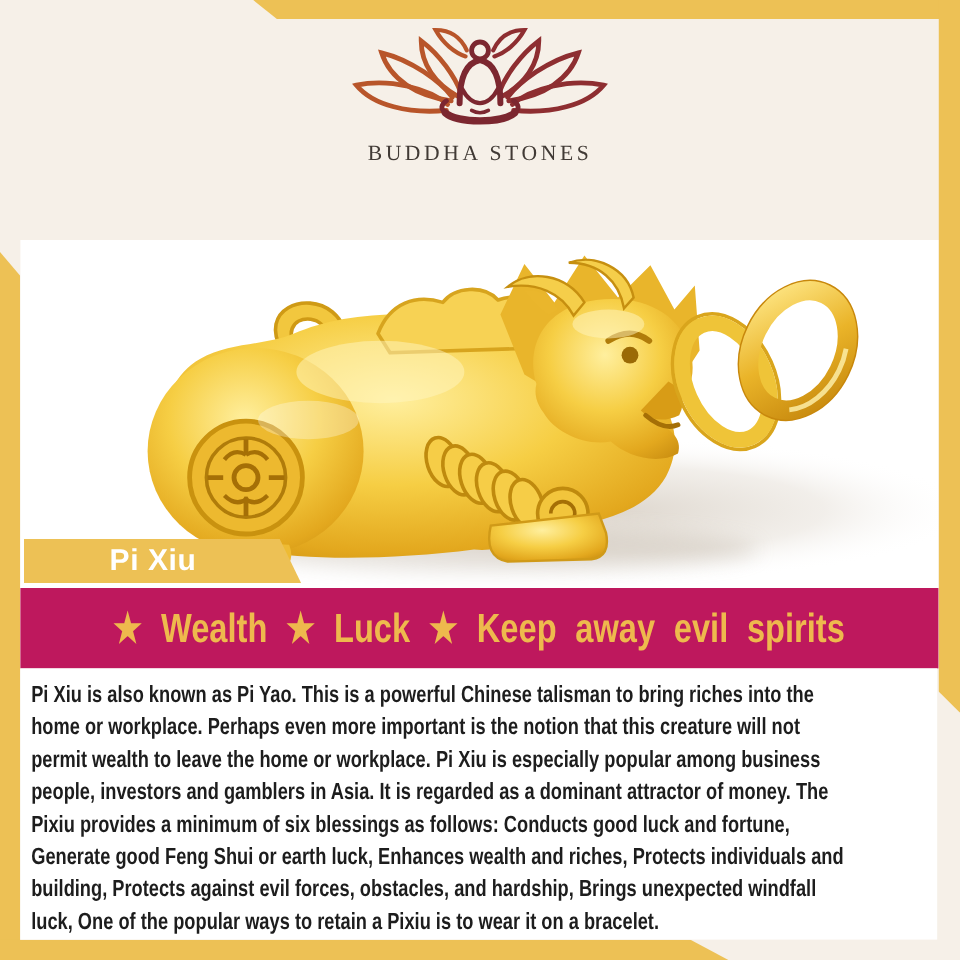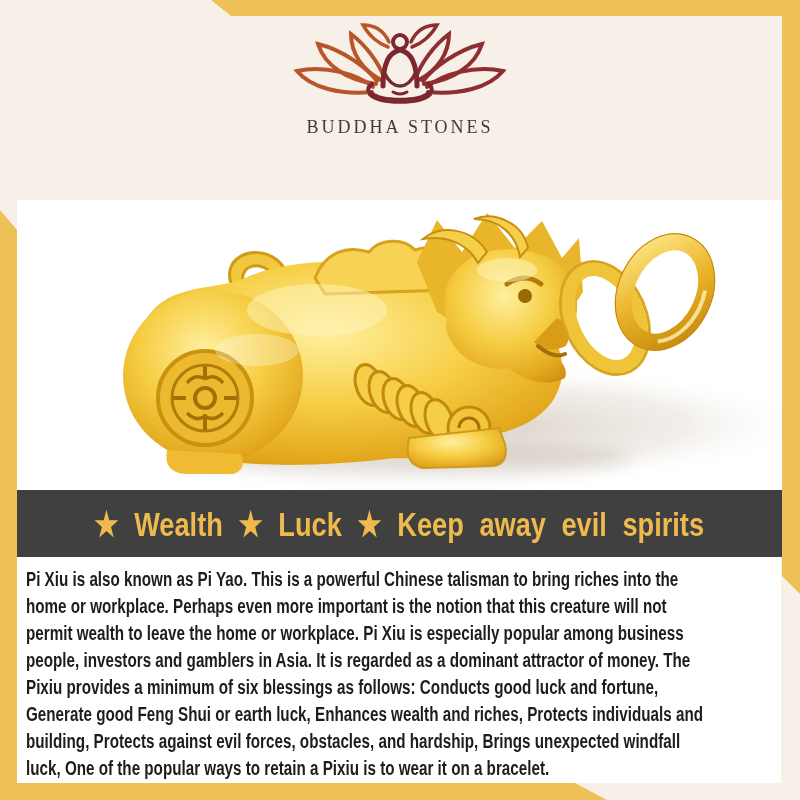--- a/index.html
+++ b/index.html
@@ -31,21 +31,21 @@
   .photo{position:absolute;left:17px;top:200px;width:765px;height:290px;background:#ffffff;}
   .photo svg{display:block;width:765px;height:290px;}
   
   .pixiu-label{position:absolute;left:20px;top:449px;width:231px;height:37px;
     background:#edc155;clip-path:polygon(0 0,213px 0,231px 37px,0 37px);
     display:flex;align-items:center;justify-content:center;}
   .pixiu-label span{color:#ffffff;font-weight:bold;font-size:25px;
     letter-spacing:0.5px;padding-right:16px;}
   
   .benefits{position:absolute;left:17px;top:490px;width:765px;height:67px;
-    background:#404040;display:flex;align-items:center;justify-content:center;}
+    background:#be185d;display:flex;align-items:center;justify-content:center;}
   .benefits h2{margin:0;font-size:34px;font-weight:bold;color:#eeb94d;
     white-space:nowrap;word-spacing:10px;transform:scaleX(0.80);}
   
   .description{position:absolute;left:17px;top:557px;width:764px;height:226px;
     background:#ffffff;box-sizing:border-box;padding:9px 0 0 9px;}
   .desc-line{white-space:nowrap;font-size:19.5px;font-weight:bold;color:#1d1d1d;
     line-height:27px;transform:scaleX(0.78);transform-origin:0 50%;}
 </style>
 </head>
 <body>
@@ -168,20 +168,23 @@
 
       <path d="M392,238 q-6,26 14,30 l70,-2 q16,-2 12,-22 l-6,-16 Z" fill="url(#gMain)" stroke="#d09a18" stroke-width="2"></path>
       <path d="M150,250 q-4,22 18,24 l48,0 q14,-4 8,-20 Z" fill="#eebb33"></path>
 
       <ellipse cx="300" cy="110" rx="70" ry="26" fill="#fff6c0" opacity="0.5"></ellipse>
       <ellipse cx="240" cy="150" rx="42" ry="16" fill="#ffffff" opacity="0.3"></ellipse>
       <ellipse cx="490" cy="70" rx="30" ry="12" fill="#fff6c0" opacity="0.5"></ellipse>
     </svg>
   </div>
 
+  <div class="pixiu-label">
+    <span>Pi Xiu</span>
+  </div>
 
   <div class="benefits">
     <h2>★ Wealth ★ Luck ★ Keep away evil spirits</h2>
   </div>
 
   <div class="description">
     <div class="desc-line">Pi Xiu is also known as Pi Yao. This is a powerful Chinese talisman to bring riches into the</div>
     <div class="desc-line">home or workplace. Perhaps even more important is the notion that this creature will not</div>
     <div class="desc-line">permit wealth to leave the home or workplace. Pi Xiu is especially popular among business</div>
     <div class="desc-line">people, investors and gamblers in Asia. It is regarded as a dominant attractor of money. The</div>

